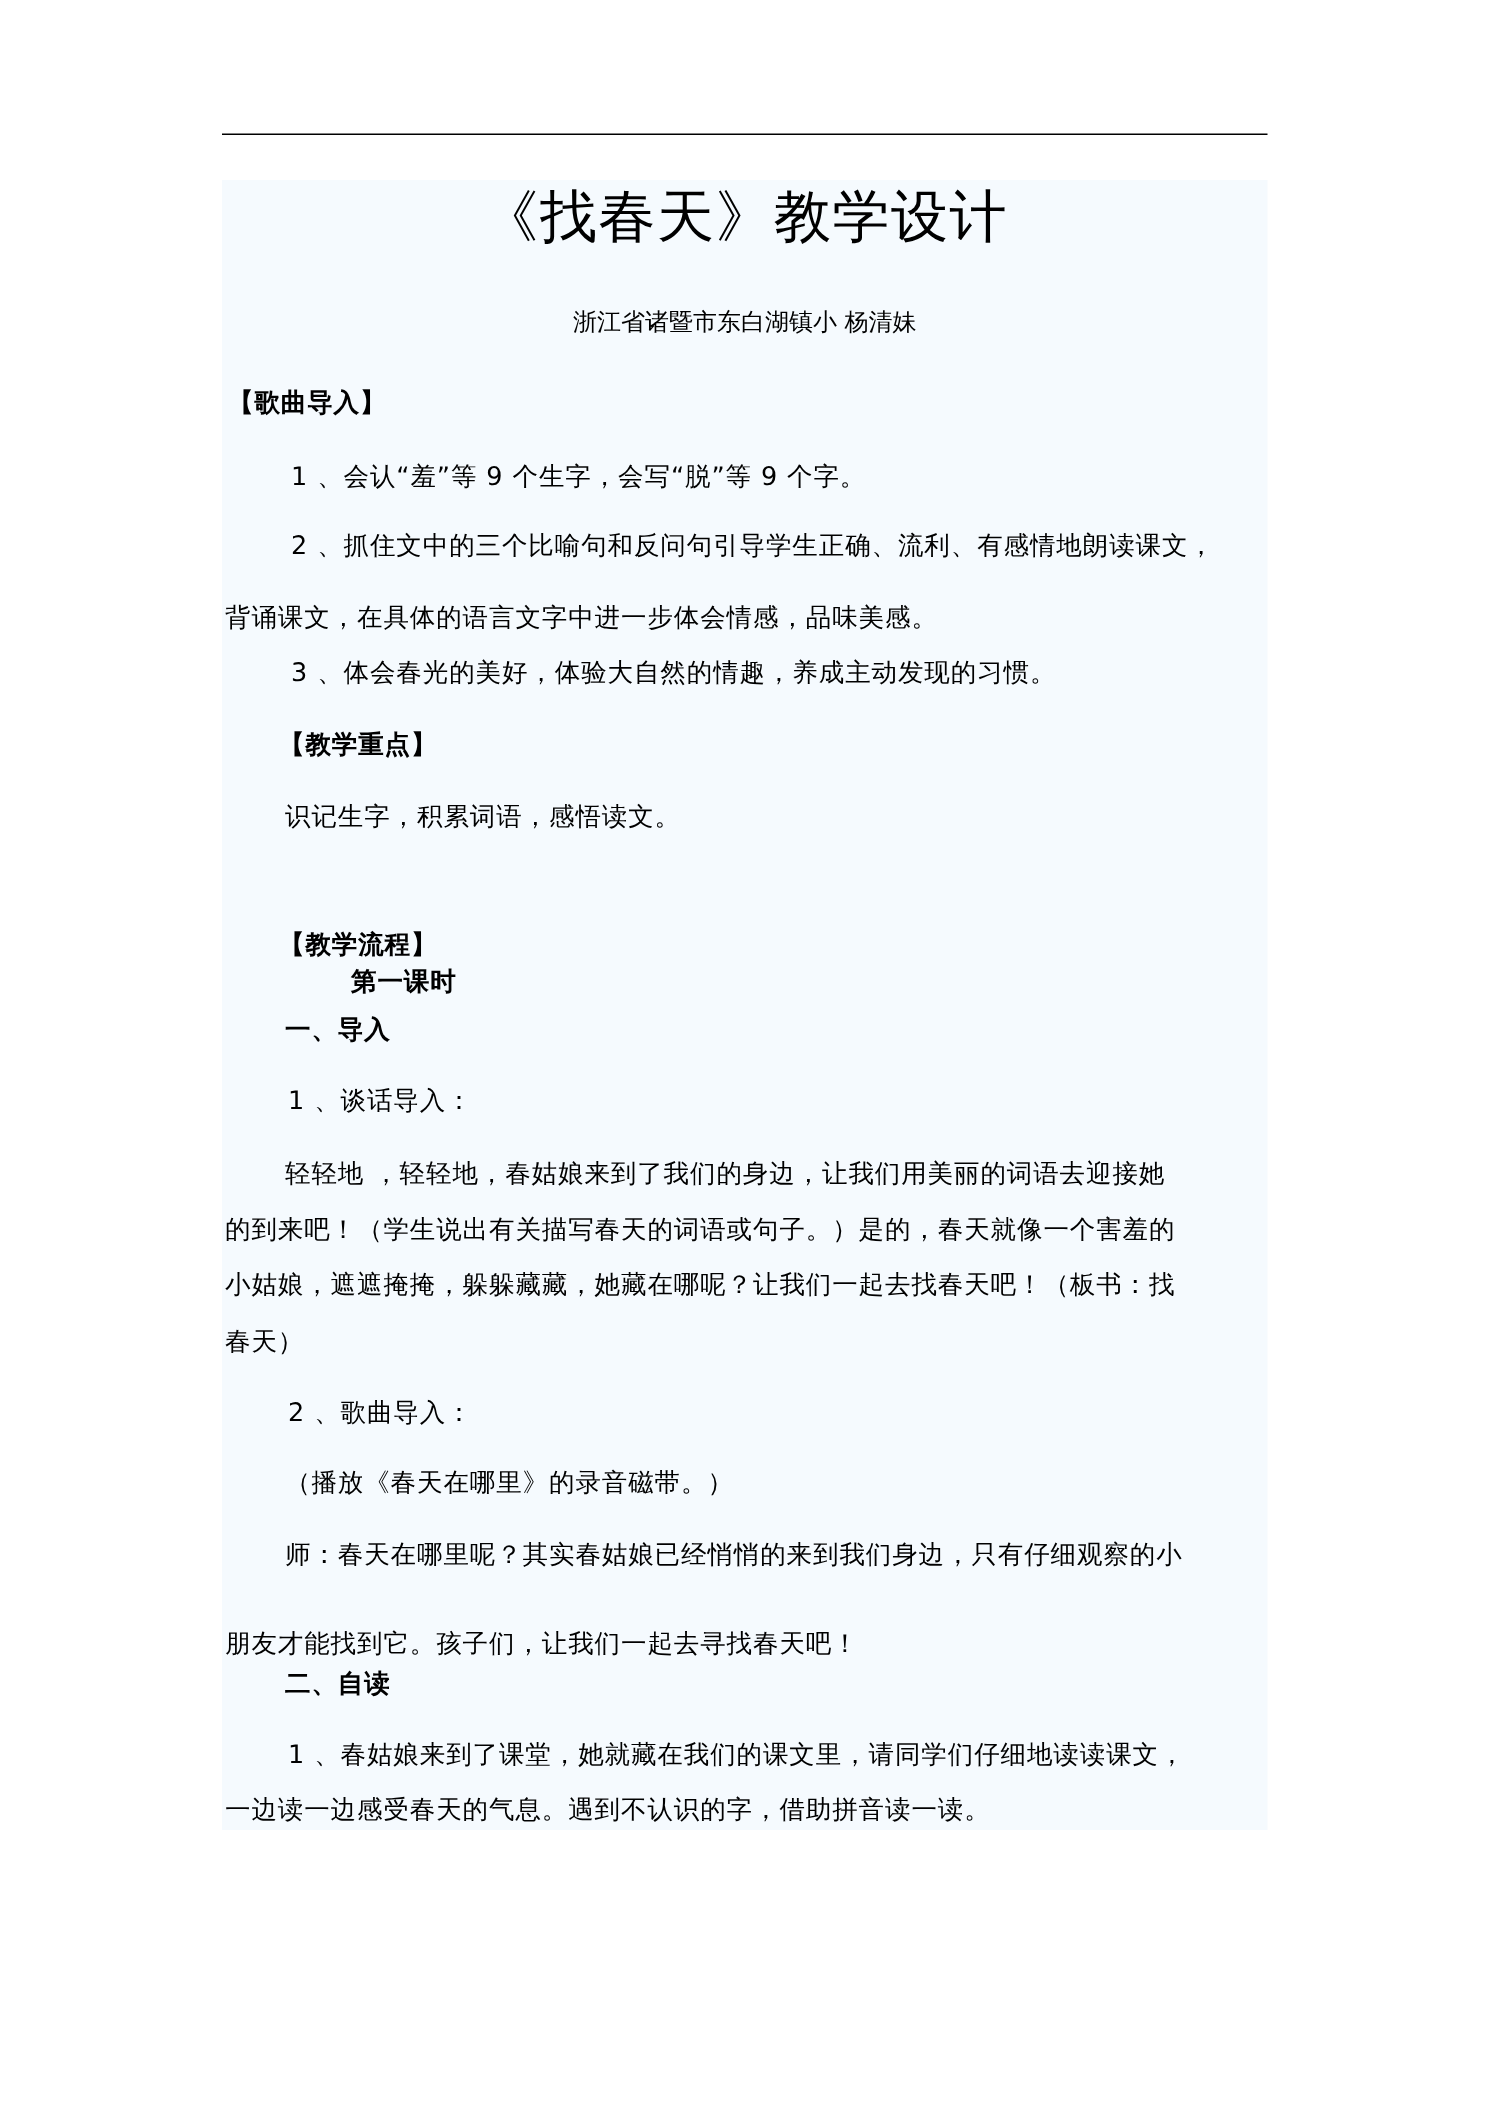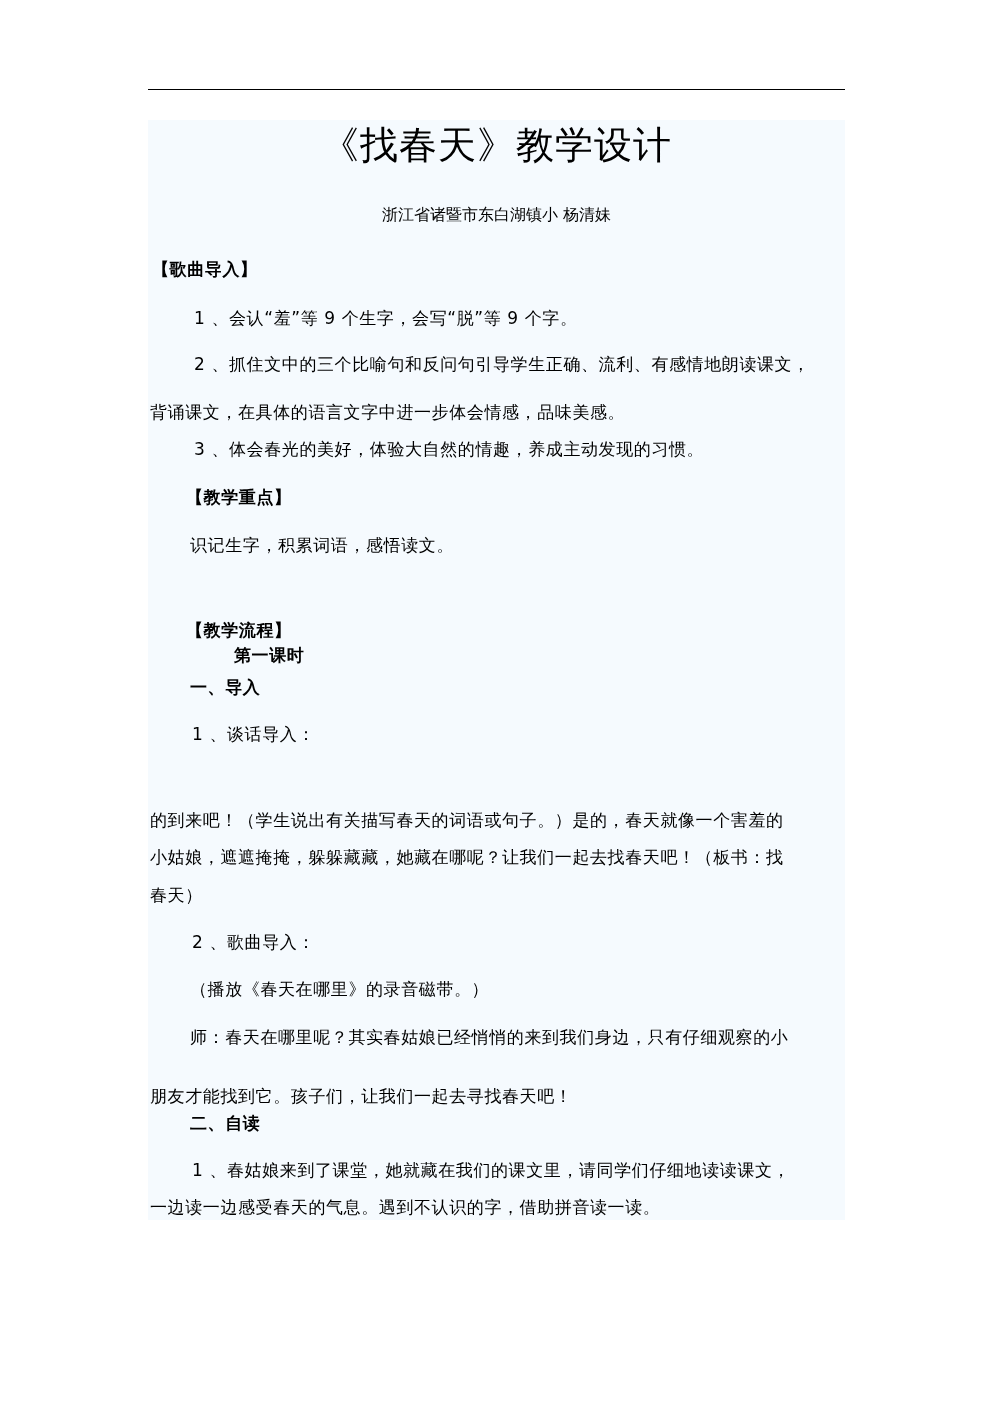--- a/index.html
+++ b/index.html
@@ -78,20 +78,21 @@
   <div class="line" style="left:46px; top:317px;">3 、体会春光的美好，体验大自然的情趣，养成主动发现的习惯。</div>
 
   <div class="line bold" style="left:38px; top:365px;">【教学重点】</div>
   <div class="line" style="left:42px; top:413px;">识记生字，积累词语，感悟读文。</div>
 
   <div class="line bold" style="left:38px; top:474px;margin-top:24px;">【教学流程】</div>
   <div class="line bold" style="left:42px; top:523px;margin-left:44px;">第一课时</div>
   <div class="line bold" style="left:42px; top:555px;">一、导入</div>
   <div class="line" style="left:44px; top:602px;">1 、谈话导入：</div>
 
+  <div class="line" style="left:42px; top:651px;">轻轻地 ，轻轻地，春姑娘来到了我们的身边，让我们用美丽的词语去迎接她</div>
   <div class="line" style="left:2px; top:688px;">的到来吧！（学生说出有关描写春天的词语或句子。）是的，春天就像一个害羞的</div>
   <div class="line" style="left:2px; top:725px;">小姑娘，遮遮掩掩，躲躲藏藏，她藏在哪呢？让我们一起去找春天吧！（板书：找</div>
   <div class="line" style="left:2px; top:763px;">春天）</div>
 
   <div class="line" style="left:44px; top:810px;">2 、歌曲导入：</div>
   <div class="line" style="left:42px; top:857px;">（播放《春天在哪里》的录音磁带。）</div>
   <div class="line" style="left:42px; top:905px;">师：春天在哪里呢？其实春姑娘已经悄悄的来到我们身边，只有仔细观察的小</div>
   <div class="line" style="left:2px; top:944px;margin-top:20px;">朋友才能找到它。孩子们，让我们一起去寻找春天吧！</div>
 
   <div class="line bold" style="left:42px; top:991px;">二、自读</div>

